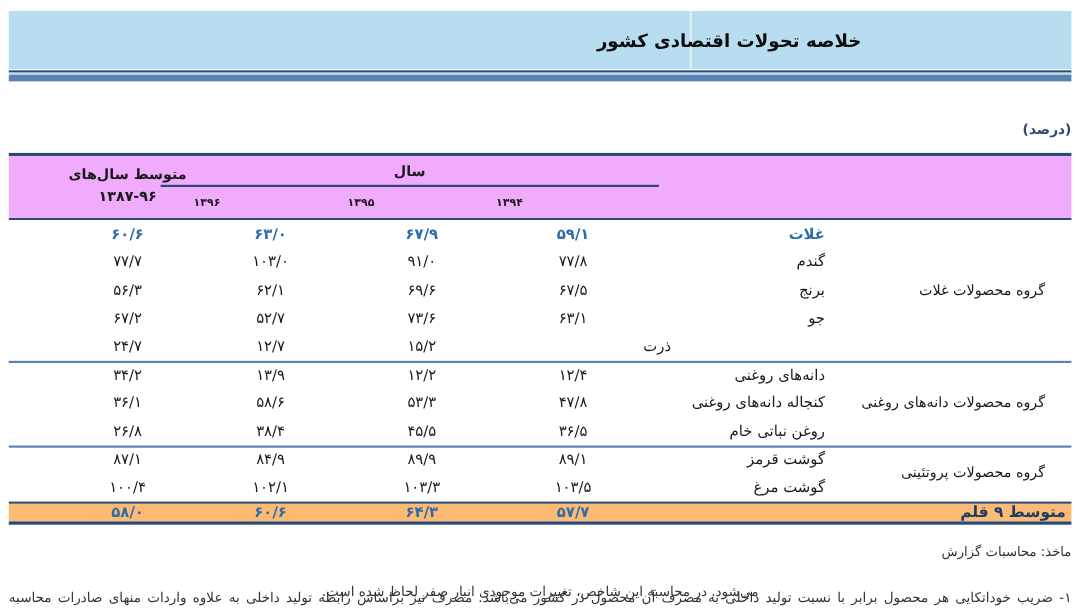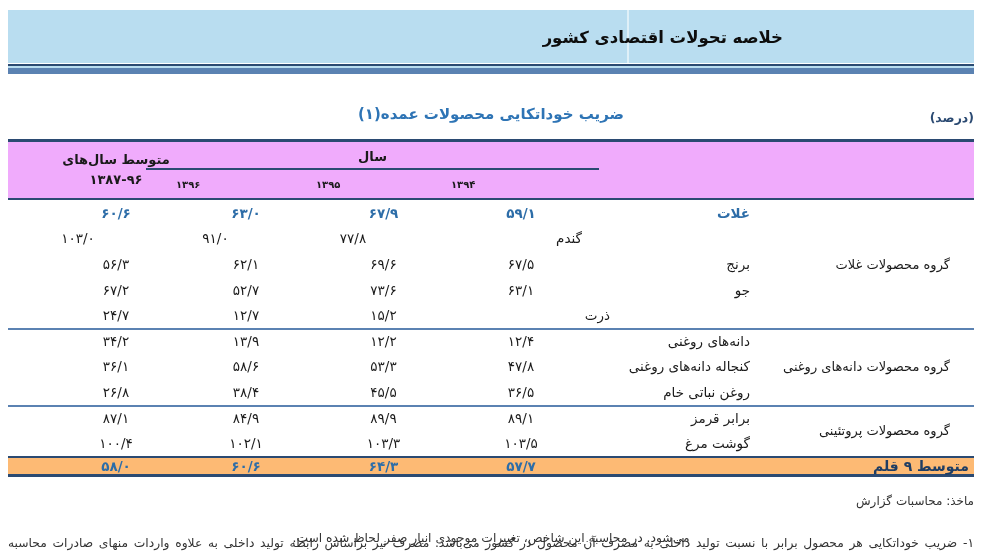--- a/index.html
+++ b/index.html
@@ -84,21 +84,20 @@
 
   <div class="banner">
     <div class="banner-colline"></div>
     <div class="banner-title">خلاصه تحولات اقتصادی کشور</div>
   </div>
   <div class="rule-thin"></div>
   <div class="rule-gap"></div>
   <div class="rule-thick"></div>
 
   <div class="unit-label">(درصد)</div>
-  <div class="table-title">ضریب خوداتکایی محصولات عمده(۱)</div>
 
   <div class="ec-table">
     <div class="t-top"></div>
 
     <div class="t-head">
       <div class="h-avg">
         <span>متوسط سال‌های</span>
         <span>۱۳۸۷-۹۶</span>
       </div>
       <div class="h-sal">سال</div>
@@ -114,20 +113,21 @@
 
     <div class="t-body">
       <div class="b-row row-em">
         <div class="cell c1">۶۰/۶</div>
         <div class="cell c2">۶۳/۰</div>
         <div class="cell c3">۶۷/۹</div>
         <div class="cell c4">۵۹/۱</div>
         <div class="cell c5">غلات</div>
       </div>
       <div class="b-row">
+        <div class="cell c1">۷۷/۷</div>
         <div class="cell c2">۱۰۳/۰</div>
         <div class="cell c3">۹۱/۰</div>
         <div class="cell c4">۷۷/۸</div>
         <div class="cell c5">گندم</div>
       </div>
       <div class="b-row">
         <div class="cell c1">۵۶/۳</div>
         <div class="cell c2">۶۲/۱</div>
         <div class="cell c3">۶۹/۶</div>
         <div class="cell c4">۶۷/۵</div>
@@ -165,21 +165,21 @@
         <div class="cell c2">۳۸/۴</div>
         <div class="cell c3">۴۵/۵</div>
         <div class="cell c4">۳۶/۵</div>
         <div class="cell c5">روغن نباتی خام</div>
       </div>
       <div class="b-row">
         <div class="cell c1">۸۷/۱</div>
         <div class="cell c2">۸۴/۹</div>
         <div class="cell c3">۸۹/۹</div>
         <div class="cell c4">۸۹/۱</div>
-        <div class="cell c5">برابر قرمز</div>
+        <div class="cell c5">گوشت قرمز</div>
       </div>
       <div class="b-row">
         <div class="cell c1">۱۰۰/۴</div>
         <div class="cell c2">۱۰۲/۱</div>
         <div class="cell c3">۱۰۳/۳</div>
         <div class="cell c4">۱۰۳/۵</div>
         <div class="cell c5">گوشت مرغ</div>
       </div>
 
       <div class="sep sep-1"></div>

